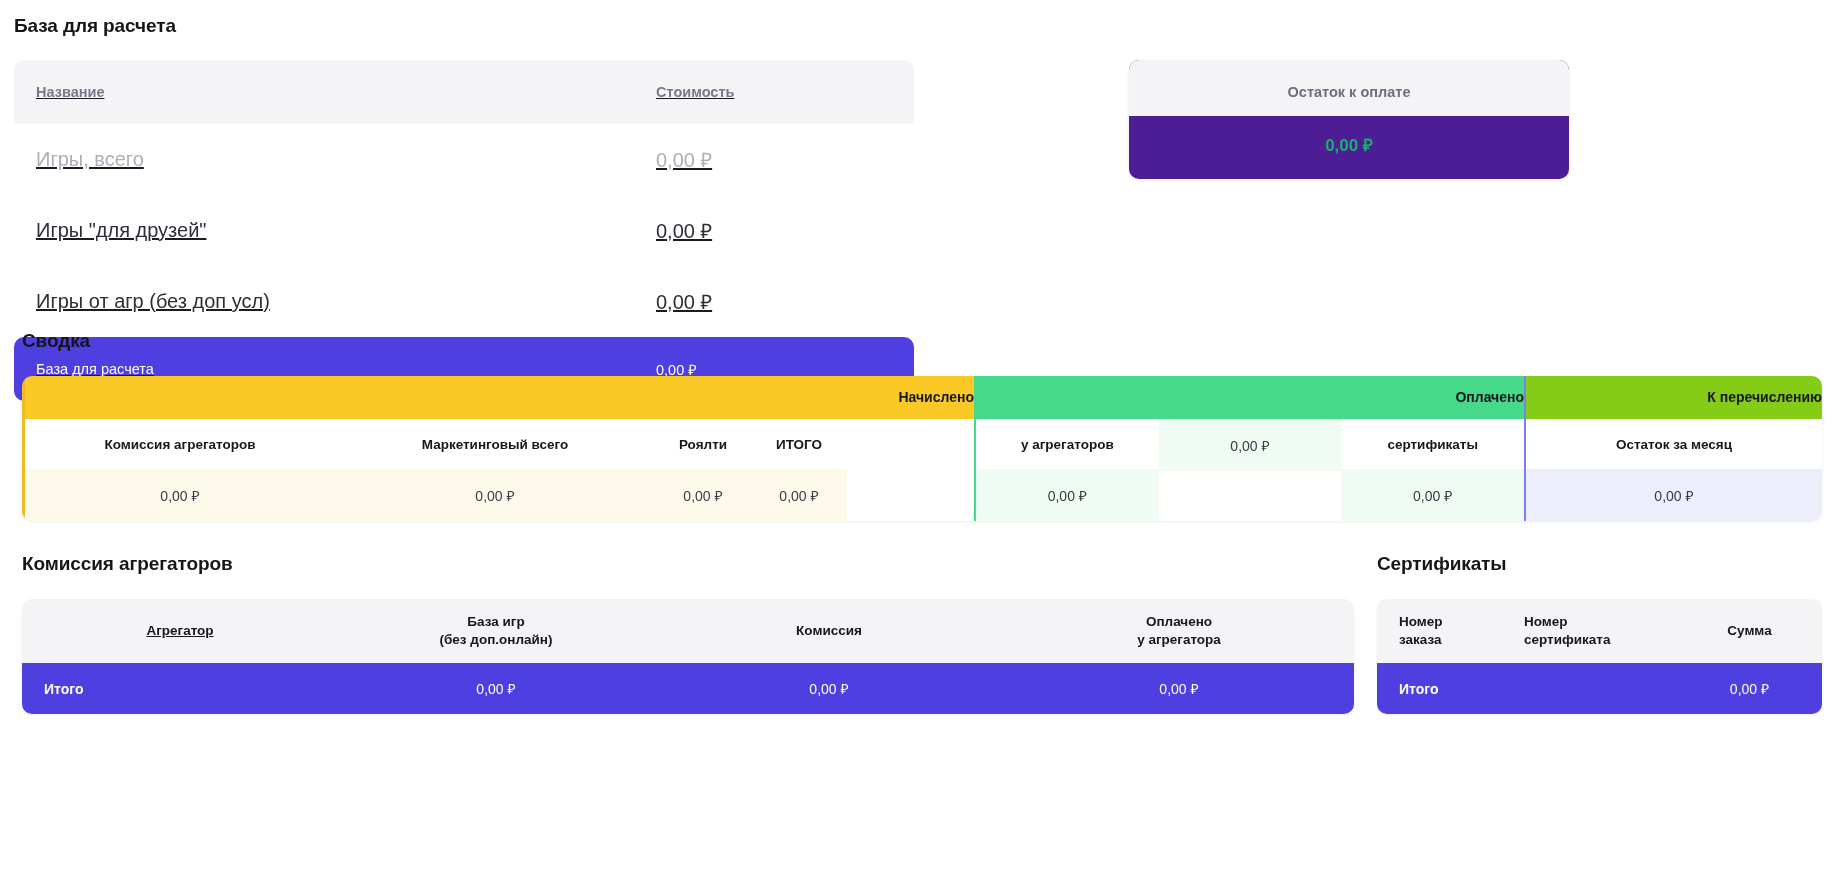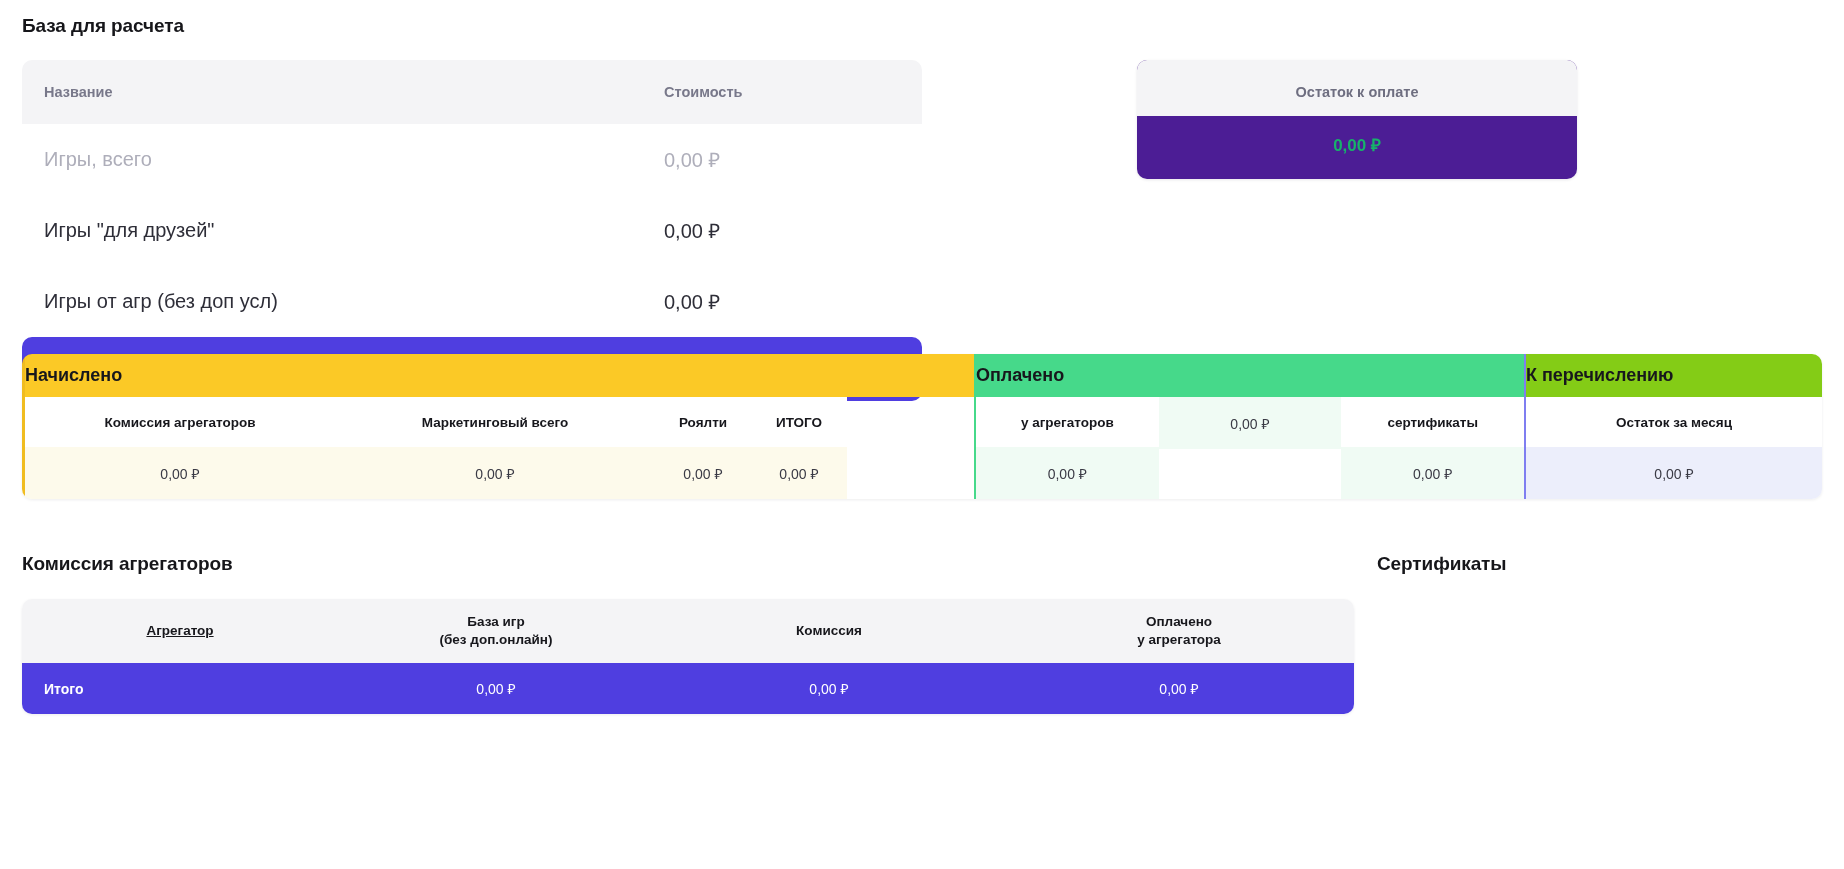--- a/index.html
+++ b/index.html
@@ -22,35 +22,36 @@
     font-size: 19px;
     font-weight: bold;
     color: #16161a;
     margin: 0;
     letter-spacing: -0.1px;
   }
 
   
   .block1-wrap {
     position: absolute;
-    left: 22px;
+    left: 14px;
     top: 15px;
     width: 1800px;
   }
   .block1-row {
     display: flex;
     align-items: flex-start;
     margin-top: 23px;
   }
 
   .base-table {
     width: 900px;
     border-collapse: separate;
     border-spacing: 0;
     table-layout: fixed;
+    text-decoration: underline;
   }
   .base-table th {
     background: #f4f4f6;
     font-size: 14.5px;
     font-weight: bold;
     color: #78788a;
     text-align: left;
     padding: 24px 22px;
     height: 56px;
   }
@@ -115,22 +116,22 @@
     box-shadow: 0 1px 3px rgba(20,20,40,0.08);
   }
   .sum-group { display: flex; flex-direction: column; }
   .sum-group.accrued { width: 952px; }
   .sum-group.paid    { width: 550px; }
   .sum-group.transfer{ width: 298px; }
 
   .sum-band {
     height: 43px;
     line-height: 43px;
-    text-align: left;
-    font-size: 18px;
+    text-align: right;
+    font-size: 14px;
     font-weight: bold;
     color: #17171c;
   }
   .band-accrued  { background: #fbc926; }
   .band-paid     { background: #46d98a; }
   .band-transfer { background: #84cc16; }
 
   .sum-cols { display: flex; flex: 1; }
   .sum-col { display: flex; flex-direction: column; flex: 1; }
   .sum-col.narrow { flex: 0 0 96px; }
@@ -256,20 +257,21 @@
     </table>
 
     <div class="pay-card">
       <div class="pay-card-head">Остаток к оплате</div>
       <div class="pay-card-value">0,00 ₽</div>
     </div>
   </div>
 </div>
 
 <div class="block2-wrap">
+  <h2 class="section-title">Сводка</h2>
 
   <div class="summary">
 
     <div class="sum-group accrued">
       <div class="sum-band band-accrued">Начислено</div>
       <div class="sum-cols">
         <div class="sum-col w-agg">
           <div class="sum-head">Комиссия агрегаторов</div>
           <div class="sum-val">0,00 ₽</div>
         </div>
@@ -347,15 +349,39 @@
           <td>0,00 ₽</td>
           <td>0,00 ₽</td>
           <td>0,00 ₽</td>
         </tr>
       </tbody>
     </table>
   </div>
 
   <div class="b3-right">
     <h2 class="section-title">Сертификаты</h2>
+    <table class="b3-table">
+      <thead>
+        <tr>
+          <th class="cert-c1 cert-left">
+            <span>Номер</span><br>
+            <span>заказа</span>
+          </th>
+          <th class="cert-c2 cert-left">
+            <span>Номер</span><br>
+            <span>сертификата</span>
+          </th>
+          <th class="cert-c3">
+            <span>Сумма</span>
+          </th>
+        </tr>
+      </thead>
+      <tbody>
+        <tr>
+          <td class="label">Итого</td>
+          <td></td>
+          <td>0,00 ₽</td>
+        </tr>
+      </tbody>
+    </table>
   </div>
 
 </div>
 
 </body></html>

